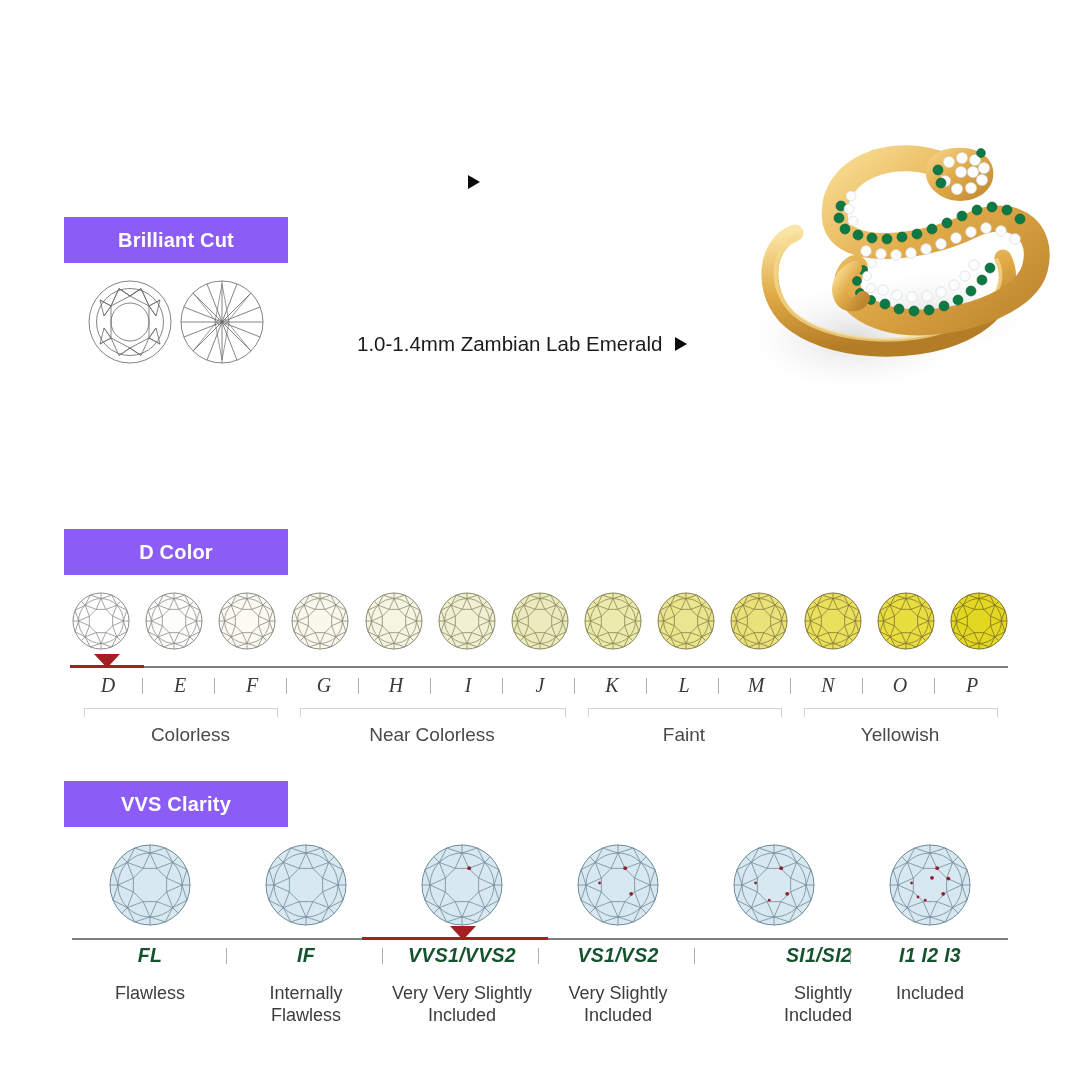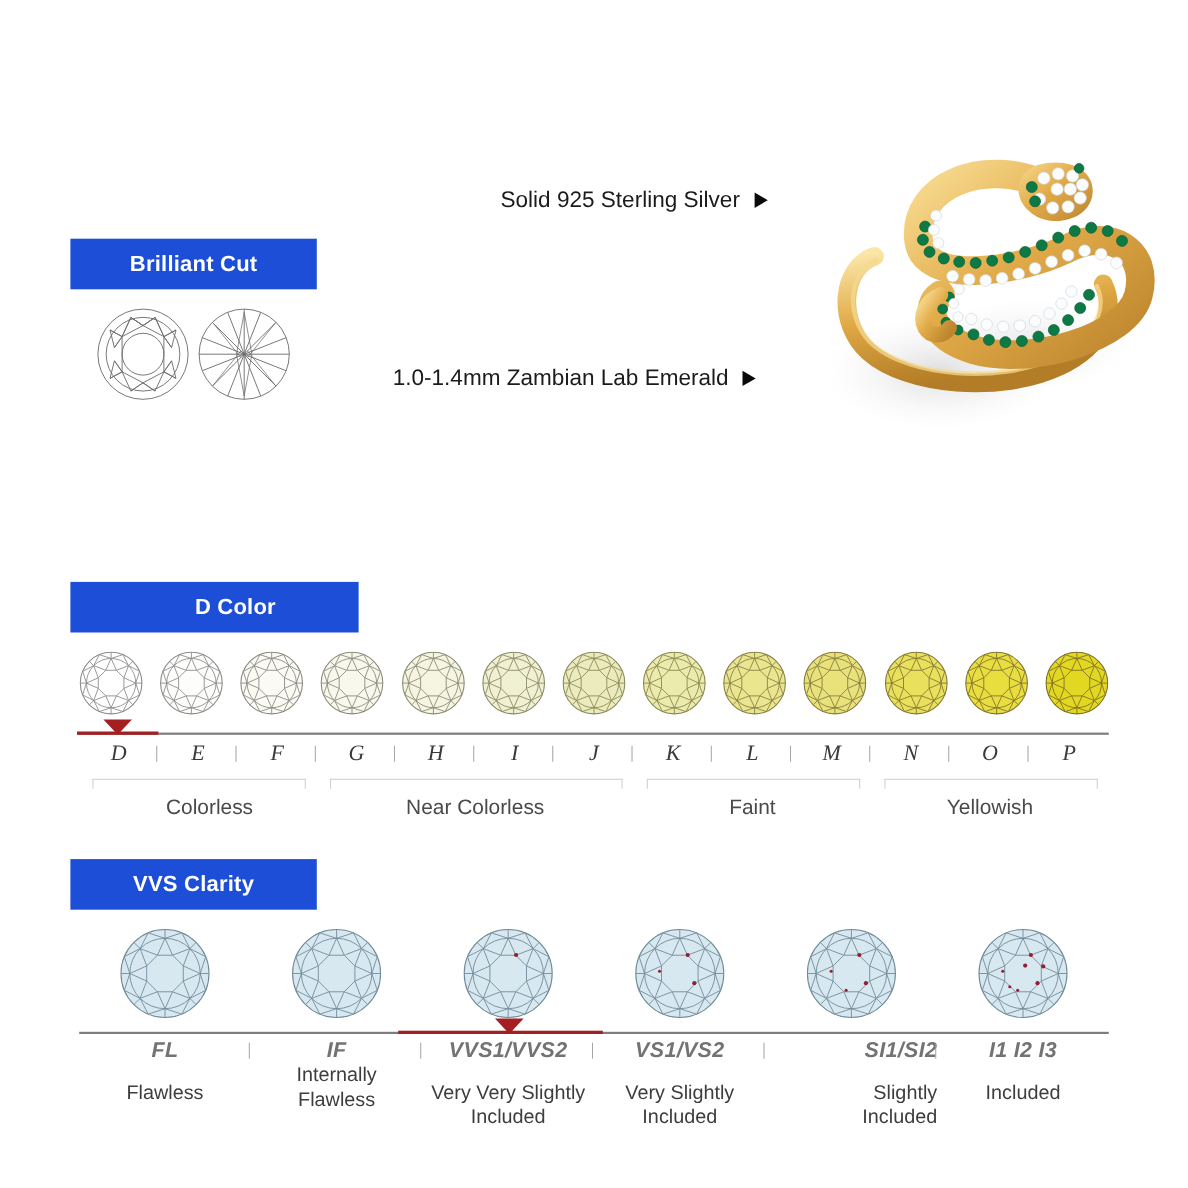--- a/index.html
+++ b/index.html
@@ -5,21 +5,21 @@
   html,body{margin:0;padding:0;}
   body{
     width:1080px;height:1080px;background:#ffffff;overflow:hidden;
     font-family:"Liberation Sans", sans-serif;
     color:#222;position:relative;
   }
   .stage{position:absolute;left:0;top:0;width:1080px;height:1080px;}
 
   
   .badge{
-    position:absolute;background:#1d4ed8;color:#fff;
+    position:absolute;background:#8b5cf6;color:#fff;
     display:flex;align-items:center;justify-content:center;
     font-weight:700;letter-spacing:.2px;text-align:center;
   }
 
   
   .spec-row{position:absolute;display:flex;align-items:flex-start;}
   .spec-text{
     text-align:right;font-size:20.5px;line-height:1.33;color:#1b1b1b;
     font-weight:400;white-space:pre-line;
   }
@@ -62,21 +62,21 @@
     height:8px;
   }
   .bracket-label{
     position:absolute;text-align:center;font-size:19px;color:#4a4a4a;
   }
 
   
   .clar-col{position:absolute;text-align:center;}
   .clar-code{
     font-family:"Liberation Sans", sans-serif;font-style:italic;
-    font-weight:600;font-size:19.5px;color:#737373;letter-spacing:.3px;
+    font-weight:600;font-size:19.5px;color:#14532d;letter-spacing:.3px;
   }
   .clar-desc{font-size:18px;color:#3d3d3d;line-height:1.22;white-space:pre-line;}
   .clar-sep{
     position:absolute;font-size:16px;color:#9a9a9a;
     font-family:"Liberation Serif", serif;
   }
 </style>
 </head>
 <body>
 
@@ -115,21 +115,20 @@
                    M136,46 L136,87 M136,46 L121,84 M136,46 L107,75 M136,46 L98,61
                    M136,46 L95,46 M136,46 L98,31 M136,46 L107,17 M136,46 L121,8"></path>
           <path d="M136,8 L143,46 L136,84 L129,46 Z" stroke-width="0.7"></path>
           <path d="M164,18 L139,49 M108,74 L133,43 M164,74 L139,43 M108,18 L133,49" stroke-width="0.7"></path>
         </g>
       </g>
     </svg>
   </div>
 
   <div class="spec-row" style="left:455px;top:168px;">
-    <div class="spec-text">Solid 925 Sterling Silver</div>
     <div class="spec-arrow"></div>
   </div>
 
 
   <div class="spec-row" style="left:357px;top:330px;">
     <div class="spec-text">1.0-1.4mm Zambian Lab Emerald</div>
     <div class="spec-arrow"></div>
   </div>
 
   <div class="ring-wrap">
@@ -237,21 +236,21 @@
       <g fill="#0d7a46" stroke="#0a5c34" stroke-width="0.6">
         <circle cx="203" cy="62" r="5"></circle>
           <circle cx="206" cy="75" r="5"></circle>
         <circle cx="246" cy="45" r="4.4"></circle>
       </g>
 
       <path d="M120,160 C108,165 100,178 106,190 C111,199 124,198 128,190" fill="none" stroke="url(#gold)" stroke-width="14" stroke-linecap="round"></path>
     </svg>
   </div>
 
-  <div class="badge" style="left:64px;top:529px;width:224px;height:46px;font-size:20px;padding-left:38px;">
+  <div class="badge" style="left:64px;top:529px;width:224px;height:46px;font-size:20px;">
     <span>D Color</span>
   </div>
 
   <div class="scale" style="left:72px;top:590px;width:936px;height:170px;">
     <div class="gem-row" id="color-gems" style="left:0;top:0;width:936px;height:66px;justify-content:space-between;">
         <div class="gem"><svg width="58" height="58" viewBox="0 0 58 58">
             <circle cx="29" cy="29" r="28" fill="#ffffff" stroke="#8c8c8c" stroke-width="1"></circle>
             <circle cx="29" cy="29" r="22.400000000000002" fill="none" stroke="#8c8c8c" stroke-width="0.8"></circle>
             <g fill="none" stroke="#8c8c8c" stroke-width="0.8">
               <polygon points="33.821811247800134,17.359117890357787 40.64088210964221,24.17818875219987 40.64088210964221,33.82181124780013 33.821811247800134,40.64088210964221 24.17818875219987,40.64088210964221 17.35911789035779,33.821811247800134 17.359117890357787,24.178188752199866 24.178188752199862,17.35911789035779"></polygon>
@@ -1217,21 +1216,21 @@
     <div class="redtri" style="left:378px;top:86px;"></div>
 
     <div id="clarity-labels" style="position:absolute;left:0;top:104px;width:936px;height:96px;">
         <div class="clar-col" style="left: 0px; top: 0px; width: 156px;">
           <div class="clar-code">FL</div>
           <div class="clar-desc" style="margin-top: 16px;">Flawless</div>
         </div>
         <div class="clar-sep" style="left: 153px; top: 2px;">|</div>
         <div class="clar-col" style="left: 156px; top: 0px; width: 156px;">
           <div class="clar-code">IF</div>
-          <div class="clar-desc" style="">Internally
+          <div class="clar-desc" style="margin-top: 16px;">Internally
 Flawless</div>
         </div>
         <div class="clar-sep" style="left: 309px; top: 2px;">|</div>
         <div class="clar-col" style="left: 312px; top: 0px; width: 156px;">
           <div class="clar-code">VVS1/VVS2</div>
           <div class="clar-desc" style="margin-top: 16px;">Very Very Slightly
 Included</div>
         </div>
         <div class="clar-sep" style="left: 465px; top: 2px;">|</div>
         <div class="clar-col" style="left: 468px; top: 0px; width: 156px;">

